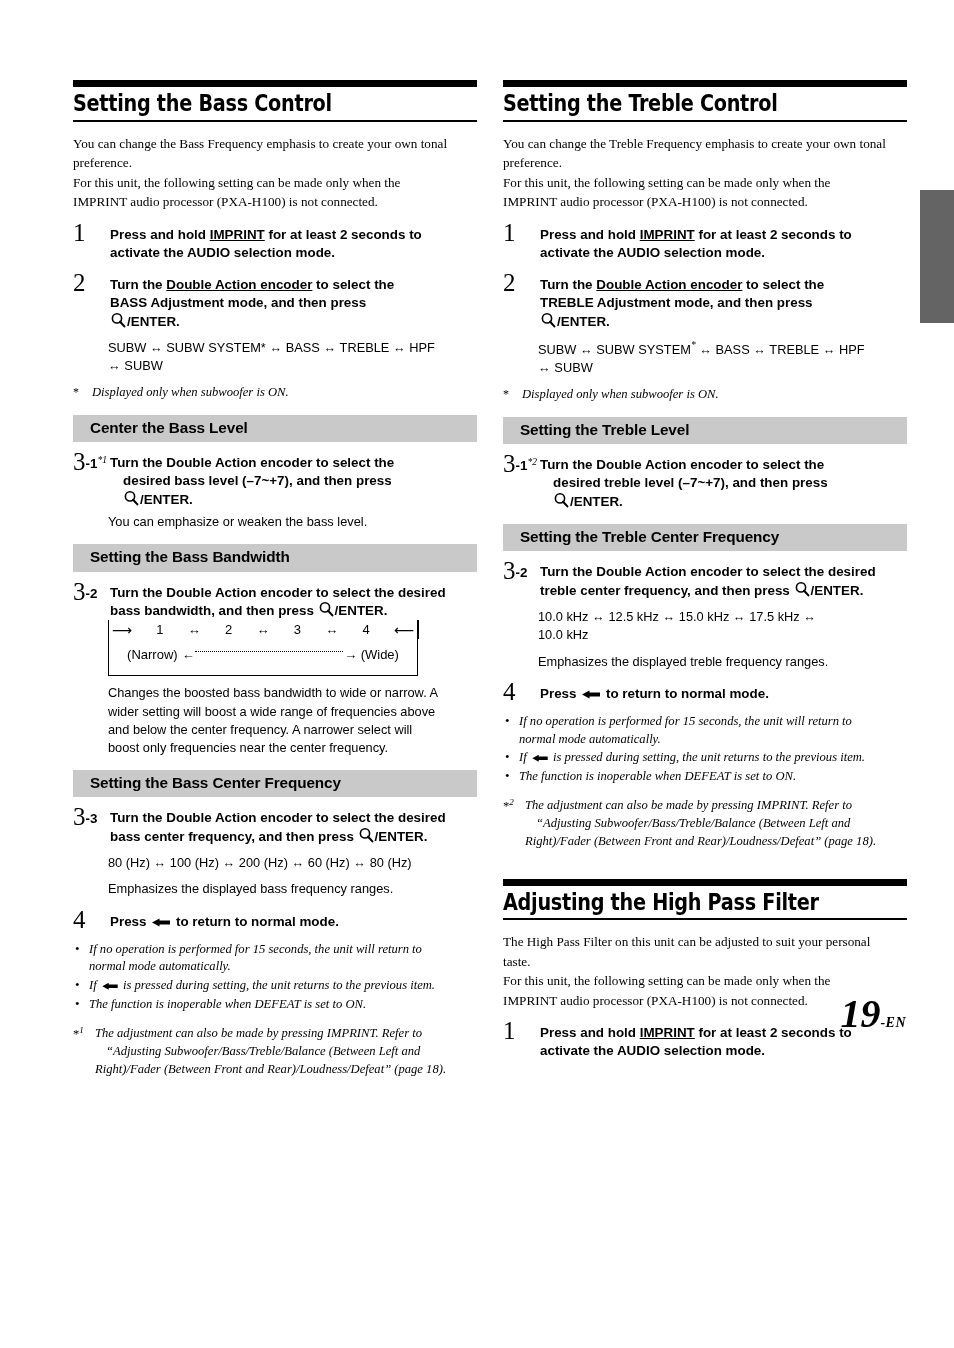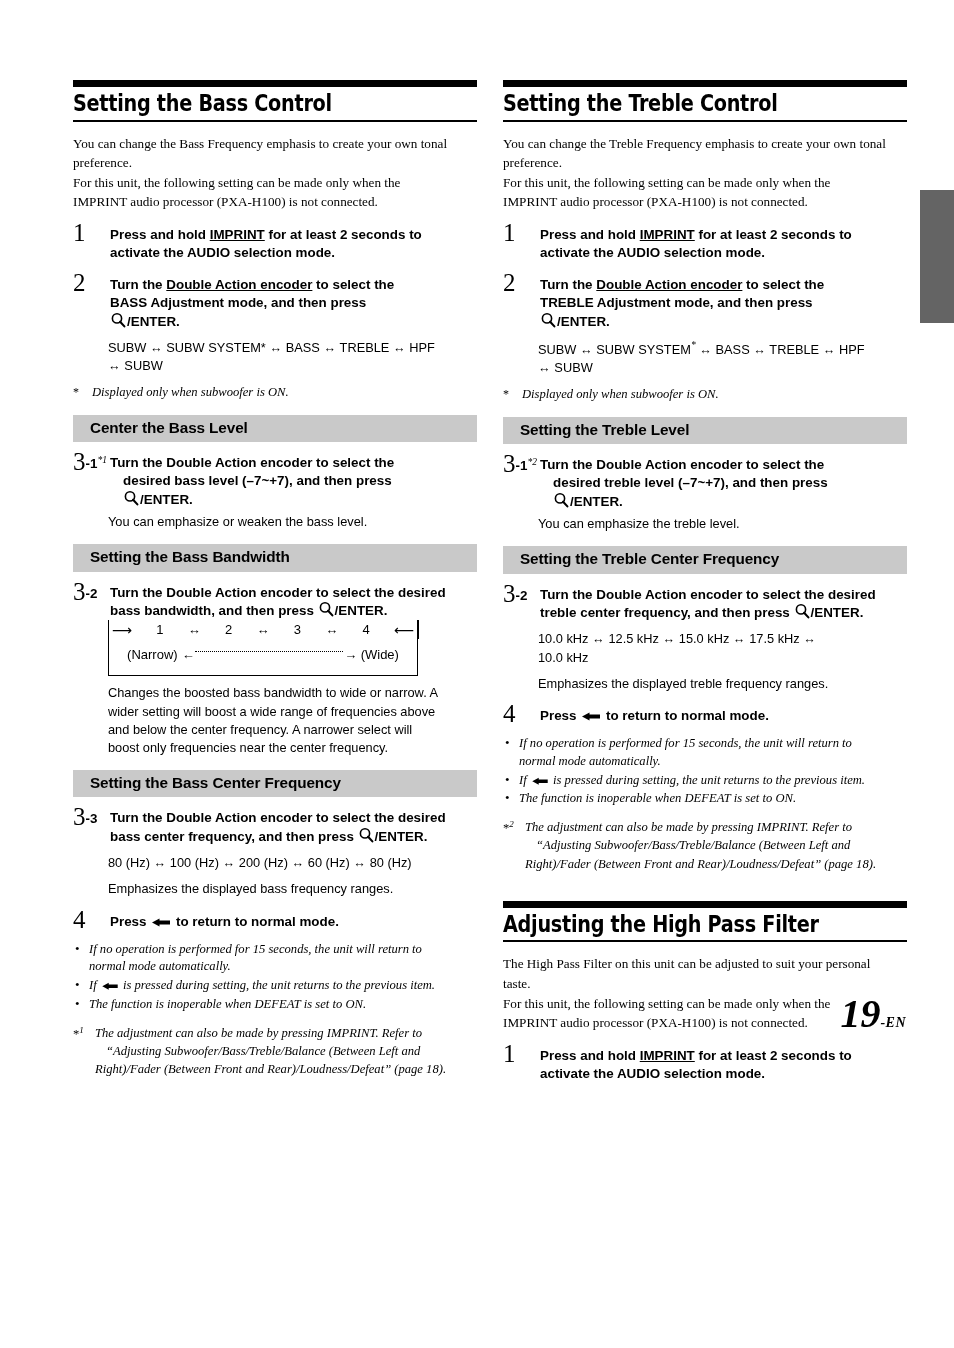--- a/index.html
+++ b/index.html
@@ -541,23 +541,20 @@
       <span class="body">
         <span class="ln"><span>Turn the </span><b>Double Action encoder</b><span> to select the</span></span>
         <span class="ln hang">desired treble level (–7~+7), and then press</span>
         <span class="ln hang"><span class="ico"><svg width="17" height="16" viewBox="0 0 17 16">
                 <circle cx="7" cy="6.4" r="4.6" fill="none" stroke="#000" stroke-width="1.6"></circle>
                 <line x1="10.1" y1="9.7" x2="14.4" y2="14.4" stroke="#000" stroke-width="2.1" stroke-linecap="round"></line>
               </svg></span><span>/ENTER.</span></span>
       </span>
     </div>
 
-    <div class="detail detail-tight">
-      <span class="ln">You can emphasize the treble level.</span>
-    </div>
 
     <div class="bar">
       <h2>Setting the Treble Center Frequency</h2>
     </div>
 
     <div class="substep">
       <span class="num"><span>3</span><span class="sub">-2</span></span>
       <span class="body">
         <span class="ln"><span>Turn the </span><b>Double Action encoder</b><span> to select the</span></span>
         <span class="ln">desired treble center frequency, and then press</span>

